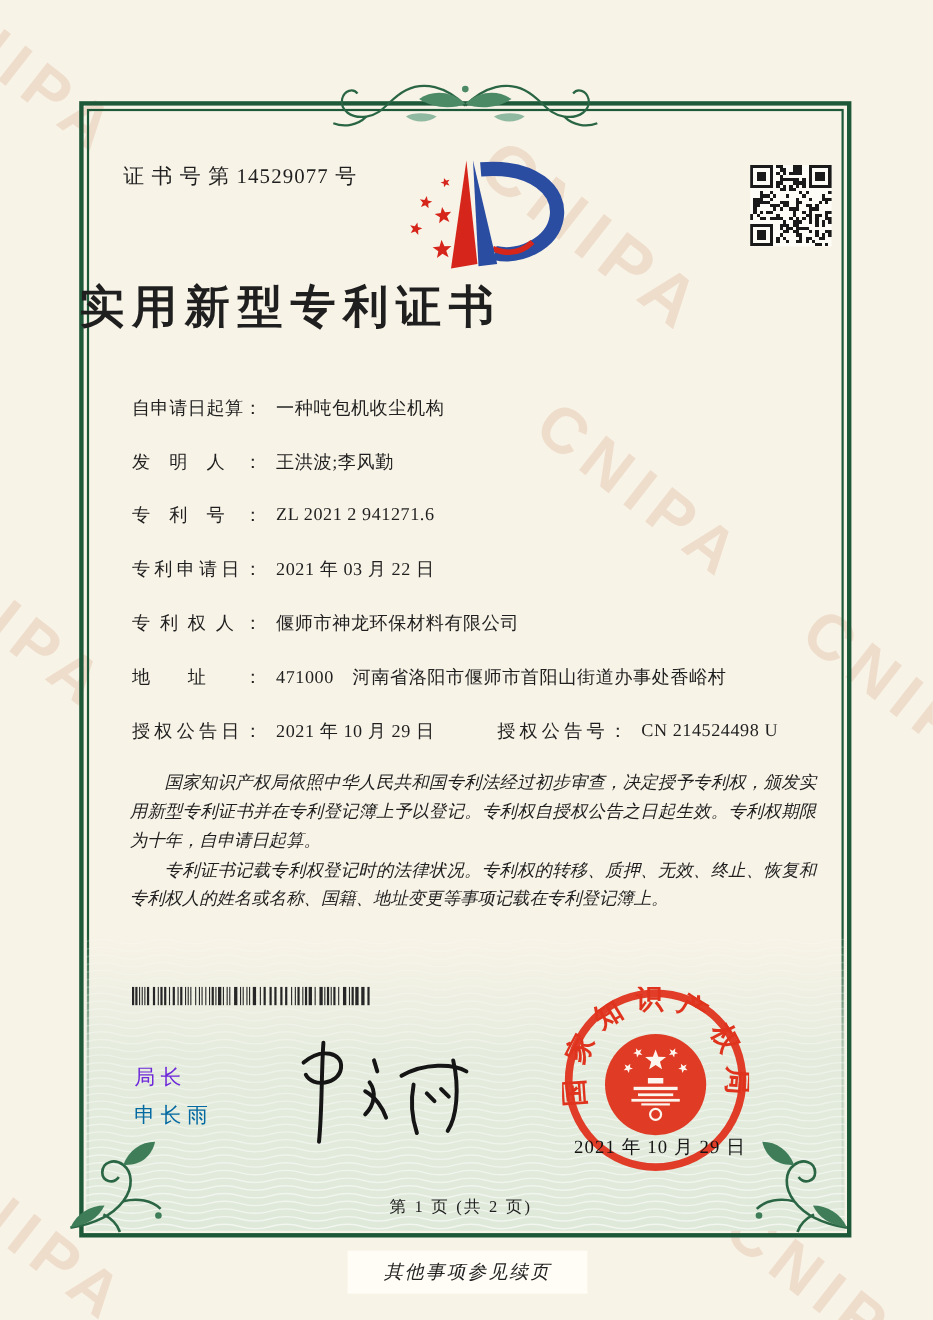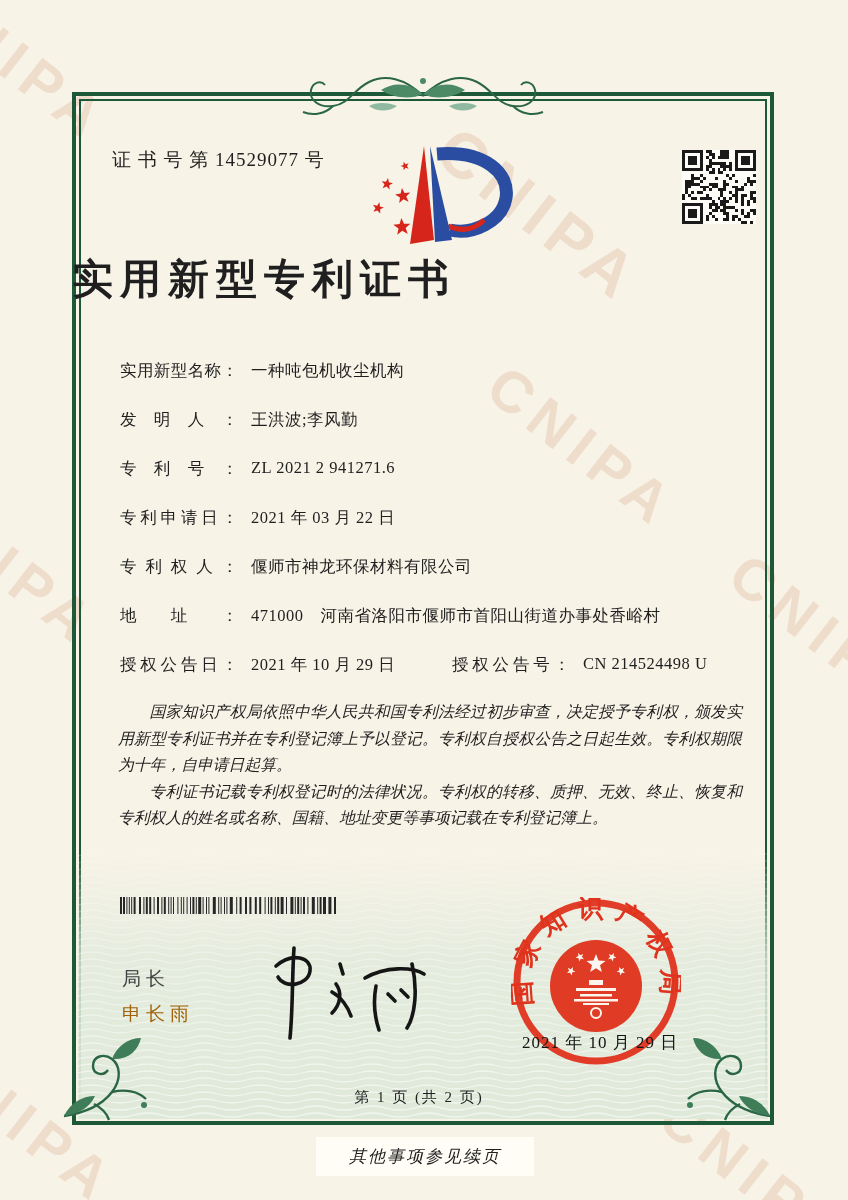--- a/index.html
+++ b/index.html
@@ -53,23 +53,23 @@
   #frow1{top:360px}#frow2{top:409px}#frow3{top:458px}
   #frow4{top:507px}#frow5{top:556px}#frow6{top:605px}#frow7{top:654px}
   .pair2{position:absolute;left:332px;top:0}
   .paras{
     position:absolute;left:118px;top:699px;width:624px;
     font-size:15.8px;line-height:26.6px;font-style:italic;text-align:justify;
   }
   .paras p{margin:0;text-indent:2em}
   .barcode{position:absolute;left:120px;top:897px}
   .signer-title{position:absolute;left:122px;top:966px;font-size:19px;letter-spacing:5px;
-    font-family:"Liberation Sans","DejaVu Sans",sans-serif;color:#404040}
+    font-family:"Liberation Sans","DejaVu Sans",sans-serif;color:#6d28d9}
   .signer-name{position:absolute;left:122px;top:1001px;font-size:19px;letter-spacing:5px;
-    font-family:"Liberation Sans","DejaVu Sans",sans-serif;color:#a16207}
+    font-family:"Liberation Sans","DejaVu Sans",sans-serif;color:#0369a1}
   .signature{position:absolute;left:262px;top:936px}
   .seal{position:absolute;left:511px;top:897px}
   .seal-date{
     position:absolute;left:516px;top:1031px;width:168px;text-align:center;
     font-size:17px;letter-spacing:1px;color:#141414;z-index:3;
   }
   .page-num{position:absolute;left:72px;top:1088px;width:694px;text-align:center;font-size:15px;letter-spacing:2px}
   .note{
     position:absolute;left:316px;top:1137px;width:190px;padding:8px 14px;
     background:#fffdf6;text-align:center;font-size:17px;font-style:italic;letter-spacing:2px;z-index:2;
@@ -474,21 +474,21 @@
       <rect x="2" y="24" width="1" height="1" fill="#1a1a1a"></rect>
       <rect x="3" y="24" width="1" height="1" fill="#1a1a1a"></rect>
       <rect x="4" y="24" width="1" height="1" fill="#1a1a1a"></rect>
       <rect x="5" y="24" width="1" height="1" fill="#1a1a1a"></rect>
       <rect x="6" y="24" width="1" height="1" fill="#1a1a1a"></rect>
     </svg>
 
   <div class="title">实用新型专利证书</div>
 
   <div class="frow" id="frow1">
-    <span class="flabel">实用新型名称：</span><span class="fvalue">一种吨包机收尘机构</span>
+    <span class="flabel">自申请日起算：</span><span class="fvalue">一种吨包机收尘机构</span>
   </div>
   <div class="frow" id="frow2">
     <span class="flabel">发明人：</span><span class="fvalue">王洪波;李风勤</span>
   </div>
   <div class="frow" id="frow3">
     <span class="flabel">专利号：</span><span class="fvalue">ZL 2021 2 941271.6</span>
   </div>
   <div class="frow" id="frow4">
     <span class="flabel">专利申请日：</span><span class="fvalue">2021 年 03 月 22 日</span>
   </div>

